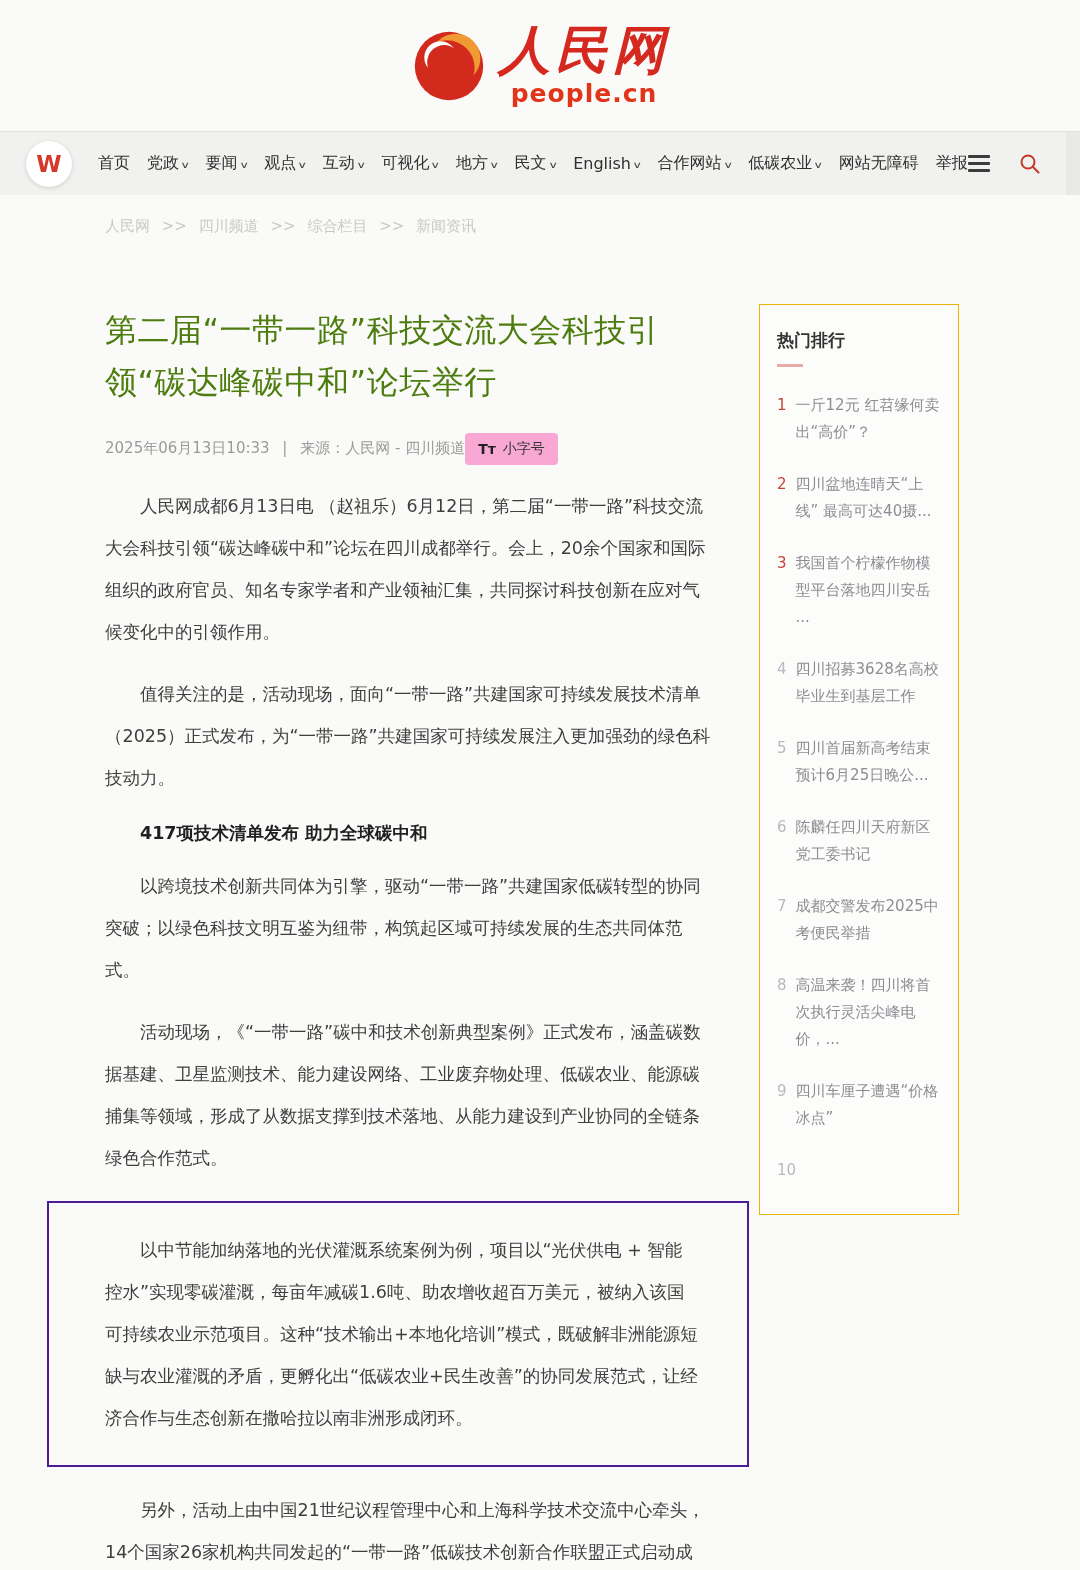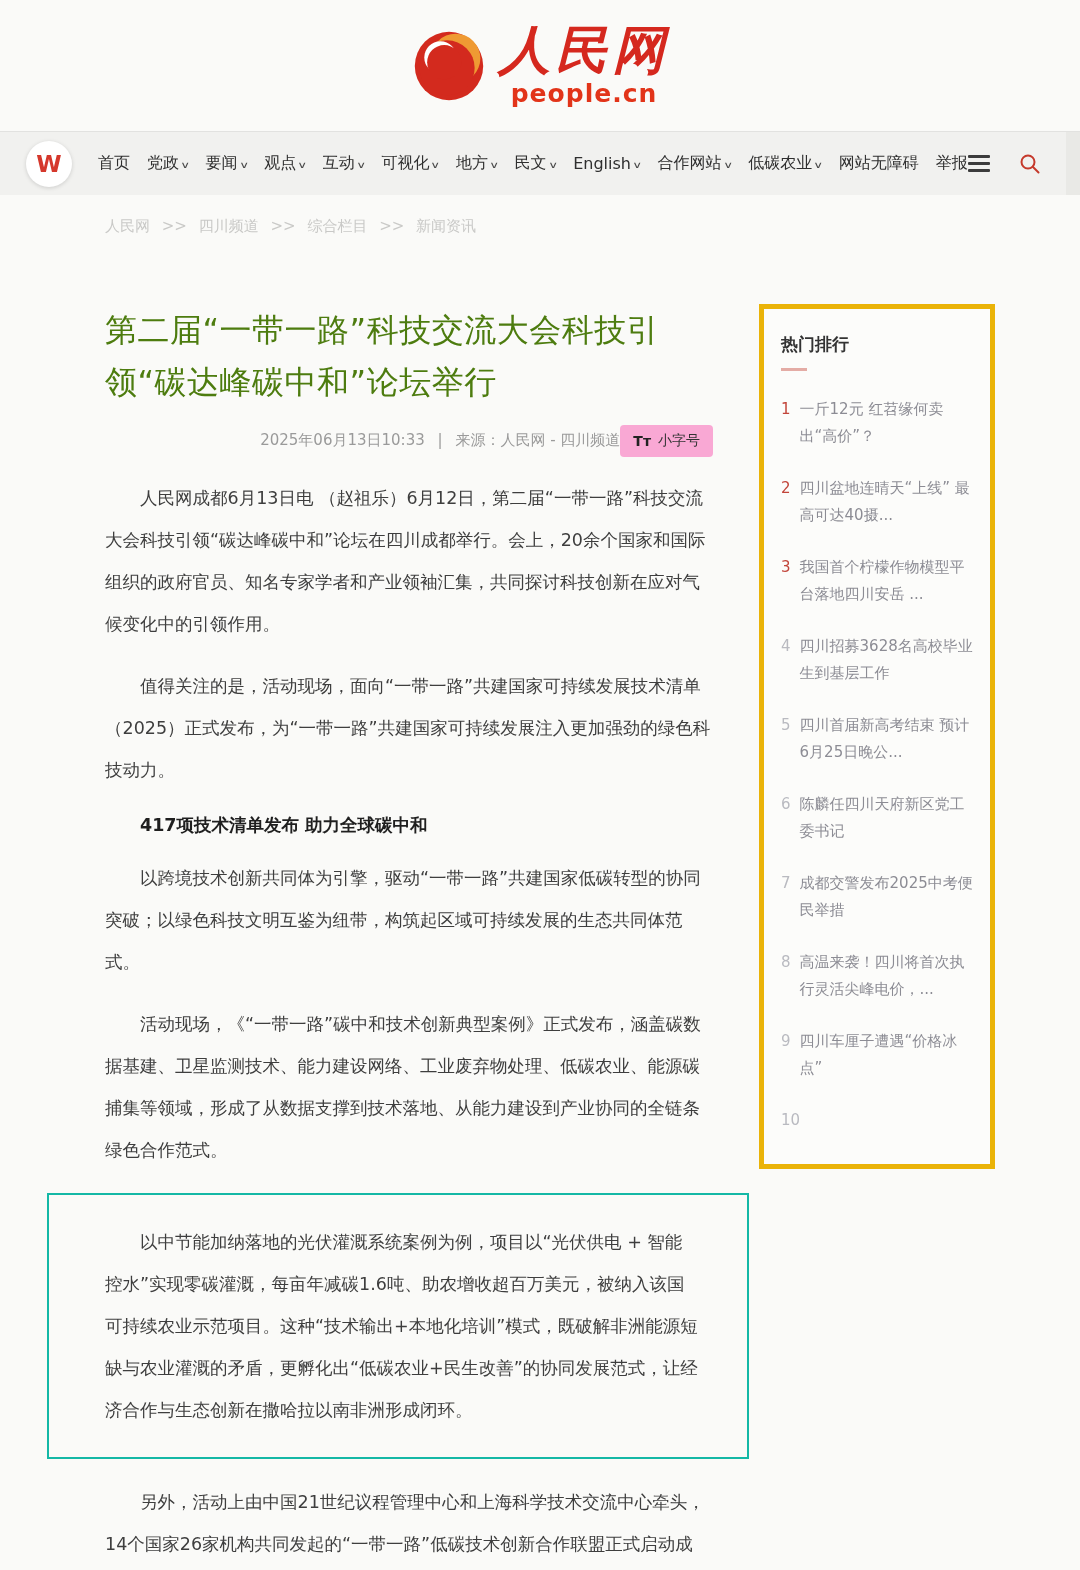--- a/index.html
+++ b/index.html
@@ -50,43 +50,43 @@
   .breadcrumb span { cursor: pointer; }
   .breadcrumb .sep { margin: 0 7px; cursor: default; }
 
   
   .main { display: flex; padding-left: 105px; align-items: flex-start; }
   .article { width: 608px; flex: 0 0 auto; }
   .title {
     margin-top: 69px; font-size: 32px; line-height: 1.62; font-weight: 400;
     color: #4d7c0f; letter-spacing: .5px;
   }
-  .meta-row { display: flex; justify-content: flex-end; align-items: center; margin-top: 16px; }
+  .meta-row { display: flex; justify-content: flex-start; align-items: center; margin-top: 24px; }
   .meta { font-size: 15px; color: #9a9a9a; }
   .meta .pipe { margin: 0 8px; }
   .font-size-btn {
     background: #f9a8d4; border: none; border-radius: 4px; padding: 7px 13px;
     font-size: 14px; color: #333; display: flex; align-items: center; gap: 7px; cursor: pointer;
     font-family: inherit;
   }
   .font-size-btn .tt { font-weight: bold; color: #222; }
 
   .body-text { margin-top: 6px; }
   .body-text p { font-size: 17.5px; line-height: 42px; color: #3e3e3e; text-indent: 2em; margin: 20px 0; }
   .body-text h3 { font-size: 17.5px; color: #1f1f1f; text-indent: 2em; margin: 22px 0 8px; font-weight: bold; }
   .highlight-box {
-    border: 2px solid #14b8a6; margin: 22px -36px 22px -58px;
+    border: 2px solid #4c1d95; margin: 22px -36px 22px -58px;
     padding: 26px 48px 26px 56px;
   }
   .highlight-box p { margin: 0; }
 
   
   .sidebar {
-    width: 236px; margin-left: 46px; margin-top: 68px;
-    background: #fcfcfa; border: 5px solid #eab308; padding: 24px 17px 30px;
+    width: 200px; margin-left: 46px; margin-top: 68px;
+    background: #fcfcfa; border: 1px solid #eab308; padding: 24px 17px 30px;
     flex: 0 0 auto;
   }
   .sidebar-title { font-size: 17px; font-weight: bold; color: #333; }
   .title-dash { width: 26px; height: 3px; background: #cf6a5e; opacity: .55; margin-top: 12px; }
   .rank-list { list-style: none; margin-top: 4px; }
   .rank-item { display: flex; gap: 9px; margin-top: 25px; font-size: 15px; line-height: 1.8; color: #8c8c94; cursor: pointer; }
   .rank-num { flex: 0 0 auto; color: #b9bac0; }
   .rank-item:nth-child(-n+3) .rank-num { color: #c2453a; }
 </style>
 </head>

